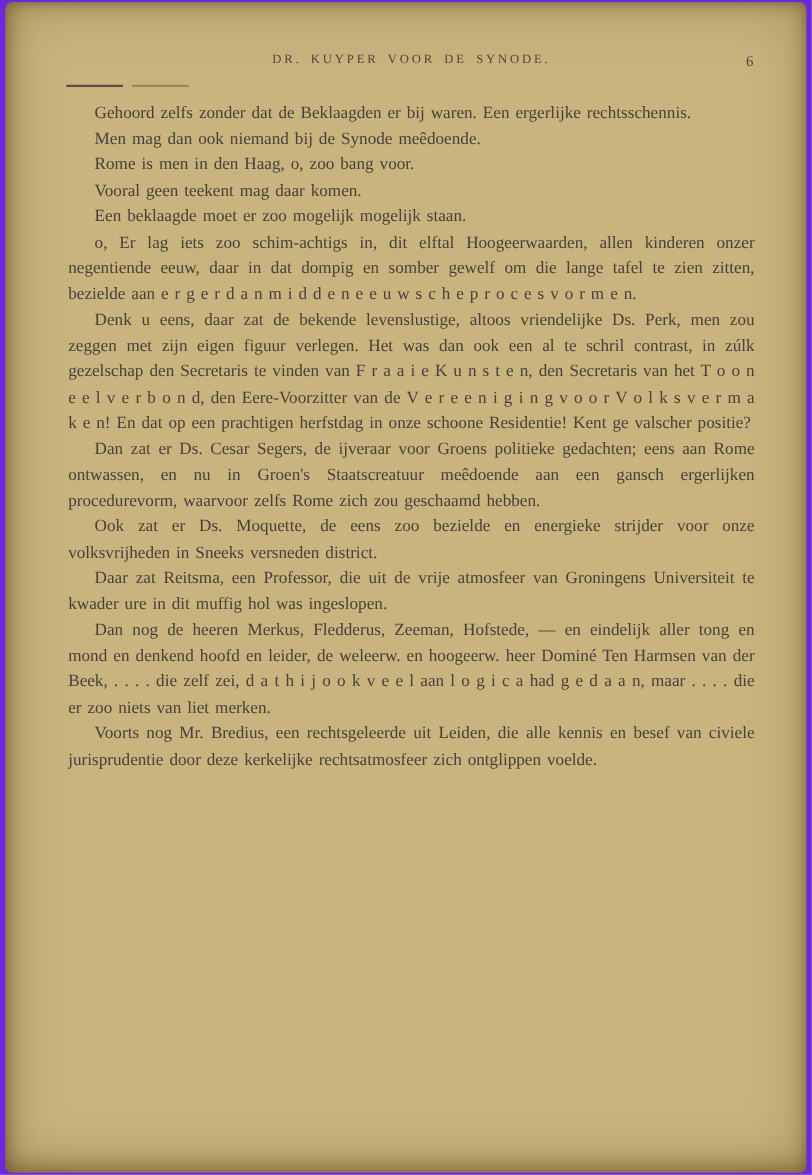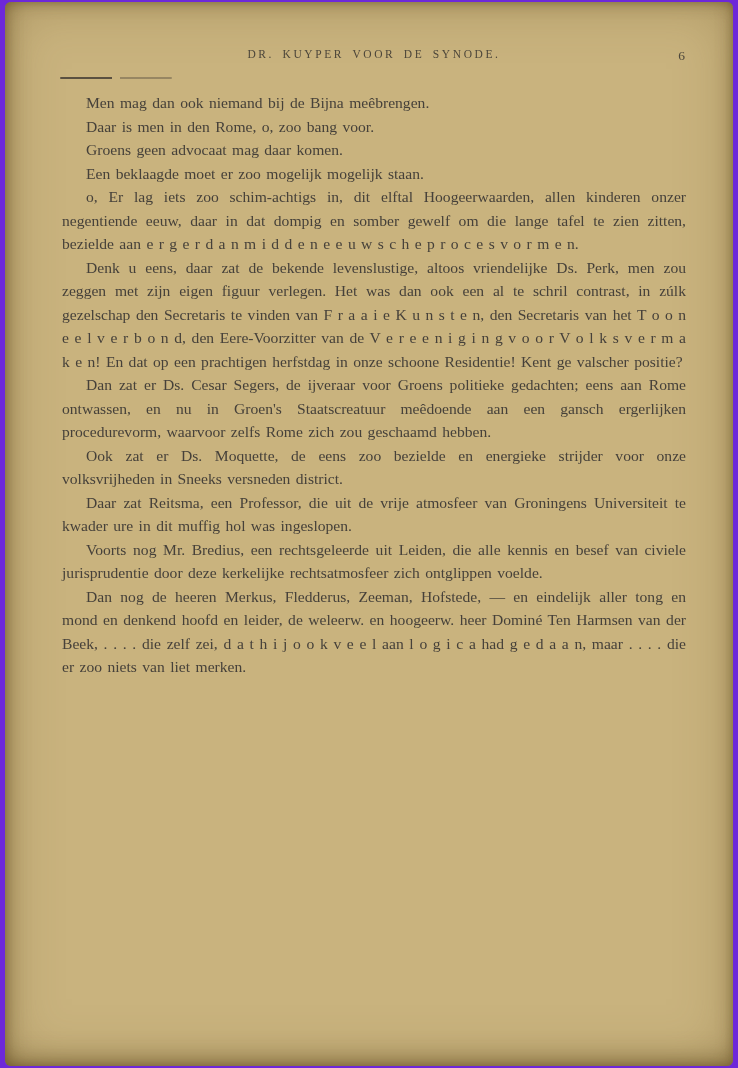--- a/index.html
+++ b/index.html
@@ -95,28 +95,29 @@
     <div class="textblock">
 
       <div class="header">
         <span class="running-title">DR. KUYPER VOOR DE SYNODE.</span>
         <span class="page-number">6</span>
       </div>
 
       <div class="header-rule"></div>
 
       <div class="body-text">
-        <p>Men mag dan ook niemand bij de Bijna meêbrengen.</p>
-        <p>Daar is men in den Rome, o, zoo bang voor.</p>
-        <p>Groens geen advocaat mag daar komen.</p>
+        <p>Gehoord zelfs zonder dat de Beklaagden er bij waren. Een ergerlijke rechtsschennis.</p>
+        <p>Men mag dan ook niemand bij de Synode meêdoende.</p>
+        <p>Rome is men in den Haag, o, zoo bang voor.</p>
+        <p>Vooral geen teekent mag daar komen.</p>
         <p>Een beklaagde moet er zoo mogelijk mogelijk staan.</p>
         <p>o, Er lag iets zoo schim-achtigs in, dit elftal Hoogeerwaarden, allen kinderen onzer negentiende eeuw, daar in dat dompig en somber gewelf om die lange tafel te zien zitten, bezielde aan e r g e r  d a n  m i d d e n e e u w s c h e  p r o c e s v o r m e n.</p>
         <p>Denk u eens, daar zat de bekende levenslustige, altoos vriendelijke Ds. Perk, men zou zeggen met zijn eigen figuur verlegen. Het was dan ook een al te schril contrast, in zúlk gezelschap den Secretaris te vinden van F r a a i e  K u n s t e n, den Secretaris van het T o o n e e l v e r b o n d, den Eere-Voorzitter van de V e r e e n i g i n g  v o o r  V o l k s v e r m a k e n! En dat op een prachtigen herfstdag in onze schoone Residentie! Kent ge valscher positie?</p>
         <p>Dan zat er Ds. Cesar Segers, de ijveraar voor Groens politieke gedachten; eens aan Rome ontwassen, en nu in Groen's Staatscreatuur meêdoende aan een gansch ergerlijken procedurevorm, waarvoor zelfs Rome zich zou geschaamd hebben.</p>
         <p>Ook zat er Ds. Moquette, de eens zoo bezielde en energieke strijder voor onze volksvrijheden in Sneeks versneden district.</p>
         <p>Daar zat Reitsma, een Professor, die uit de vrije atmosfeer van Groningens Universiteit te kwader ure in dit muffig hol was ingeslopen.</p>
+        <p>Dan nog de heeren Merkus, Fledderus, Zeeman, Hofstede, — en eindelijk aller tong en mond en denkend hoofd en leider, de weleerw. en hoogeerw. heer Dominé Ten Harmsen van der Beek, . . . . die zelf zei, d a t  h i j  o o k  v e e l aan l o g i c a had g e d a a n, maar . . . . die er zoo niets van liet merken.</p>
         <p>Voorts nog Mr. Bredius, een rechtsgeleerde uit Leiden, die alle kennis en besef van civiele jurisprudentie door deze kerkelijke rechtsatmosfeer zich ontglippen voelde.</p>
-        <p>Dan nog de heeren Merkus, Fledderus, Zeeman, Hofstede, — en eindelijk aller tong en mond en denkend hoofd en leider, de weleerw. en hoogeerw. heer Dominé Ten Harmsen van der Beek, . . . . die zelf zei, d a t  h i j  o o k  v e e l aan l o g i c a had g e d a a n, maar . . . . die er zoo niets van liet merken.</p>
       </div>
 
     </div>
   </div>
 </div>
 
 </body></html>

